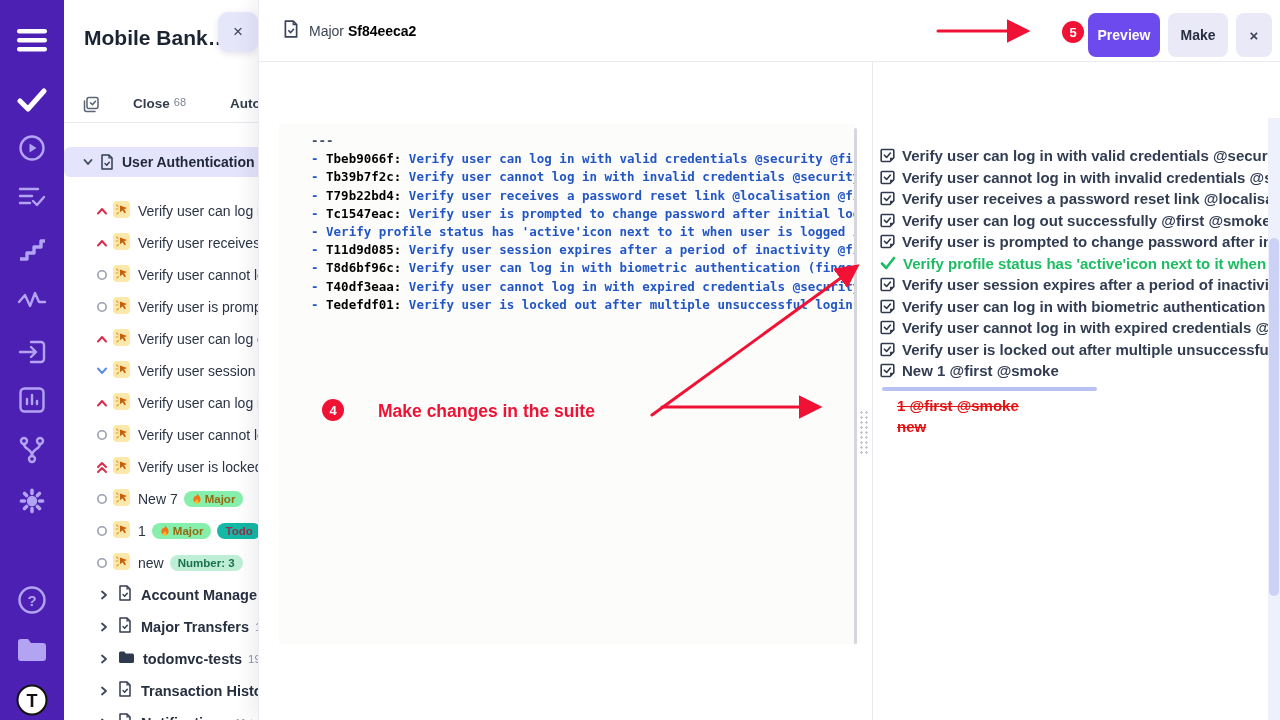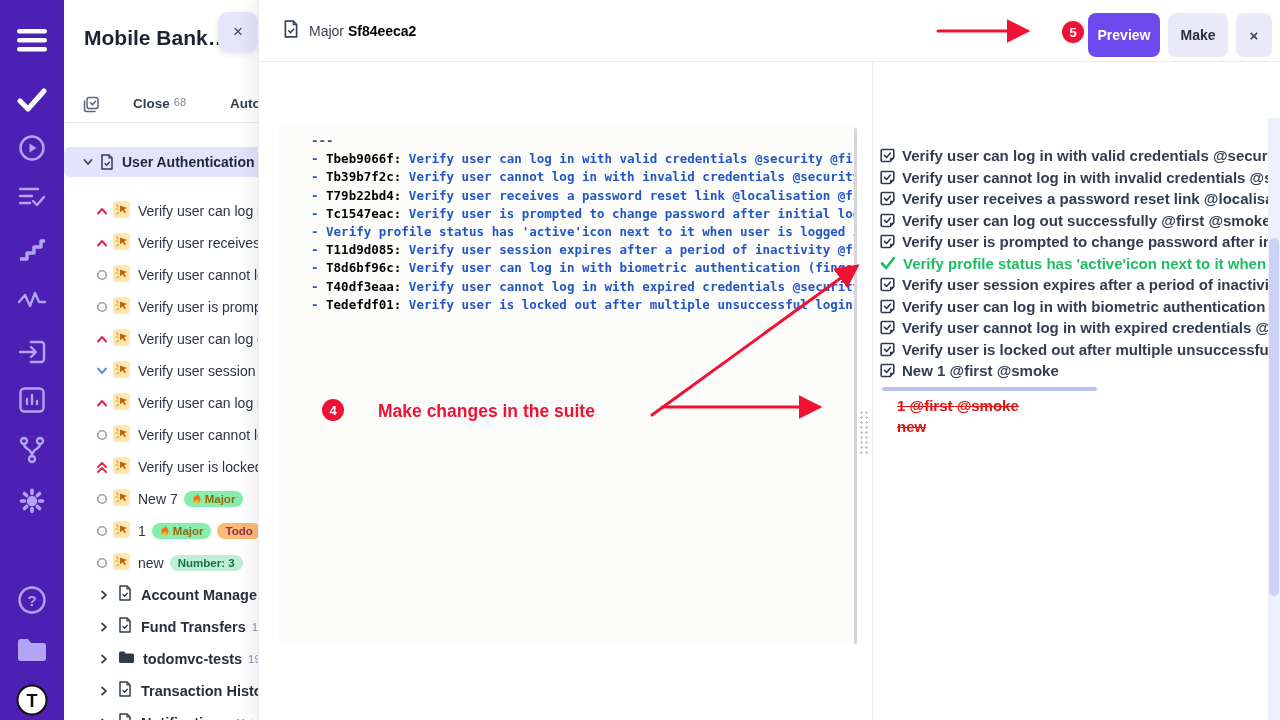--- a/index.html
+++ b/index.html
@@ -34,21 +34,21 @@
   .trow.suite-sel .lbl { font-weight:600; color:#1f2838; margin-left:8px; }
   .trow.suite-sel .chev { margin-right:6px; }
   .srow { display:flex; align-items:center; height:32px; padding-left:34px; white-space:nowrap; cursor:pointer; }
   .srow .chev { margin-right:8px; flex:none; }
   .srow .sic { margin-right:9px; flex:none; }
   .srow .lbl { font-size:14.5px; font-weight:600; color:#27303f; }
   .srow .cnt { font-size:11.5px; color:#8a93a3; margin-left:6px; vertical-align:1px; }
   .badge { display:inline-flex; align-items:center; gap:3px; font-size:11.5px; font-weight:600;
     border-radius:10px; padding:2px 8px; margin-left:6px; }
   .badge.major { background:#86efac; color:#96690f; }
-  .badge.todo  { background:#fdba74; color:#93304a; }
+  .badge.todo  { background:#14b8a6; color:#93304a; }
   .badge.number{ background:#bfeed6; color:#177149; }
 
   
   .modal { position:absolute; left:258px; top:0; right:0; bottom:0; background:#fff; z-index:4;
     border-left:1px solid #ececf2; box-shadow:-6px 0 18px rgba(25,25,70,.08); }
   .m-head { position:absolute; left:0; right:0; top:0; height:62px; border-bottom:1px solid #e9ebf0; }
   .m-head .suite-ref { position:absolute; left:24px; top:20px; display:flex; align-items:center; gap:10px;
     font-size:14px; color:#3a4354; }
   .m-head .suite-ref b { color:#000000; }
   .btn { border:none; border-radius:8px; font-size:14px; font-weight:600; cursor:pointer; height:44px; }
@@ -403,21 +403,21 @@
         <span class="chev" style="display: inline-flex;">
           <svg width="12" height="12" viewBox="0 0 12 12">
             <path d="M4 2.5l4 3.5-4 3.5" fill="none" stroke="#3c4657" stroke-width="1.8" stroke-linecap="round" stroke-linejoin="round"></path>
           </svg>
         </span>
         <span class="sic"><svg width="14" height="16" viewBox="0 0 14 16">
             <path d="M2 1h7l3 3v11H2z" fill="none" stroke="#323d4f" stroke-width="1.5" stroke-linejoin="round"></path>
             <path d="M9 1v3h3" fill="none" stroke="#323d4f" stroke-width="1.2"></path>
             <path d="M5 9.5l1.7 1.7 2.6-3" fill="none" stroke="#323d4f" stroke-width="1.4" stroke-linecap="round" stroke-linejoin="round"></path>
           </svg></span>
-        <span class="lbl">Fund Transfers</span>
+        <span class="lbl">Major Transfers</span>
         <span class="cnt">12</span>
       </div>
       <div class="srow">
         <span class="chev" style="display: inline-flex;">
           <svg width="12" height="12" viewBox="0 0 12 12">
             <path d="M4 2.5l4 3.5-4 3.5" fill="none" stroke="#3c4657" stroke-width="1.8" stroke-linecap="round" stroke-linejoin="round"></path>
           </svg>
         </span>
         <span class="sic"><svg width="16" height="14" viewBox="0 0 16 14">
             <path d="M1 3.2A1.6 1.6 0 012.6 1.6h3.6l1.6 2h6.6A1.6 1.6 0 0116 5.2v6.2a1.6 1.6 0 01-1.6 1.6H2.6A1.6 1.6 0 011 11.4z" fill="#2f3a4e"></path>

